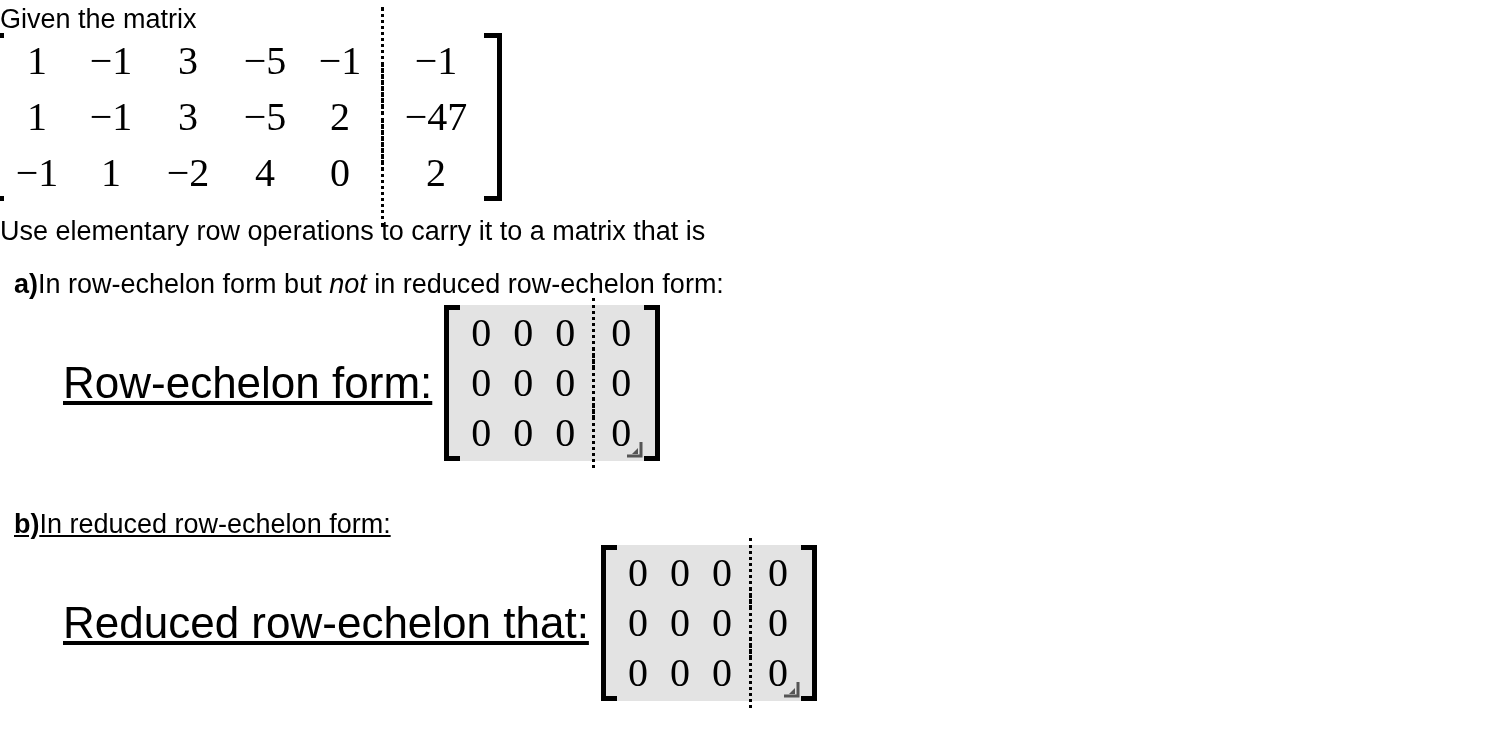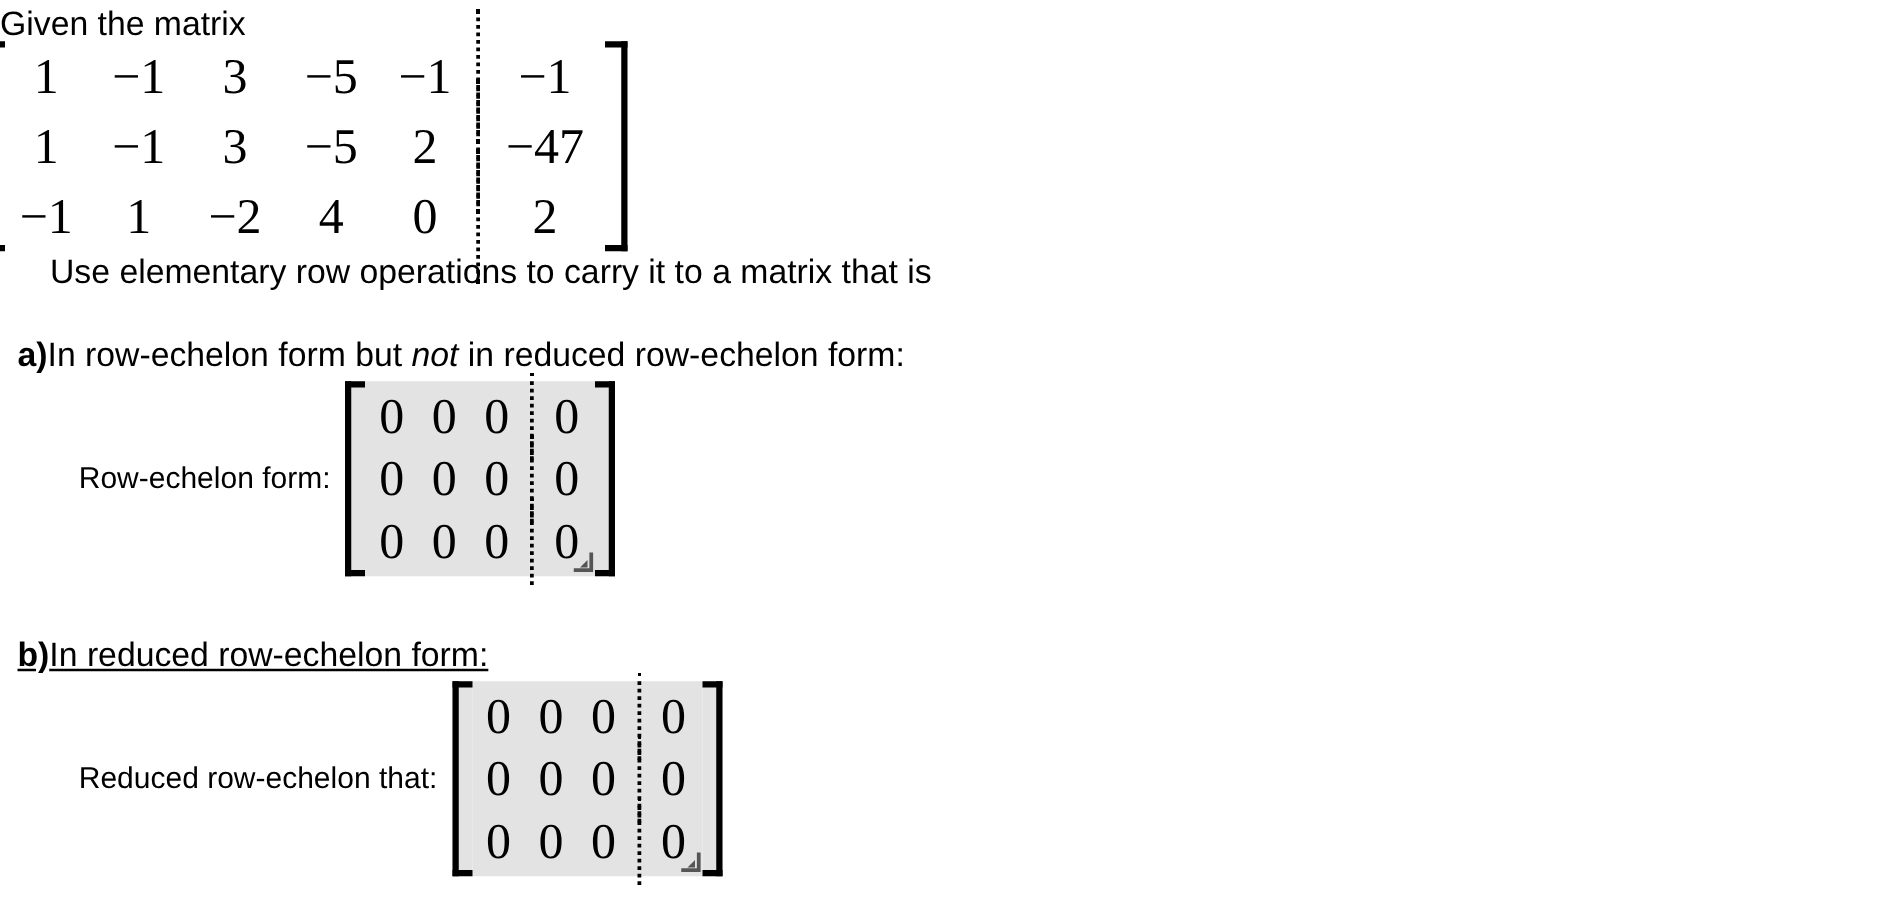--- a/index.html
+++ b/index.html
@@ -23,21 +23,21 @@
     font-family: "Liberation Sans", sans-serif;
     font-size: 27px;
     line-height: 1.05;
     color: #000;
     white-space: nowrap;
   }
   .prose b { font-weight: bold; }
   .prose i { font-style: italic; }
 
   #given-label      { left: 0px;  top: 5px; }
-  #instruction-line { left: 0px;  top: 203px; margin-left: 40px; }
+  #instruction-line { left: 0px;  top: 217px; }
   #part-a-label     { left: 14px; top: 270px; text-align: center; }
   #part-b-label     { left: 14px; top: 510px; text-decoration: underline; }
 
   
   #given-matrix {
     position: absolute;
     left: -14px;
     top: 33px;
     height: 168px;
     display: flex;
@@ -98,24 +98,25 @@
   .answer-row {
     position: absolute;
     display: flex;
     align-items: center;
   }
   #answer-row-a { left: 63px;  top: 305px; }
   #answer-row-b { left: 63px;  top: 545px; }
 
   .answer-label {
     font-family: "Liberation Sans", sans-serif;
-    font-size: 24px;
+    font-size: 44px;
     white-space: nowrap;
     margin-right: 12px;
     color: #000;
+    text-decoration: underline;
   }
 
   
   .matrix-widget {
     position: relative;
     display: flex;
     align-items: stretch;
     background: transparent;
   }
   .wbracket {

